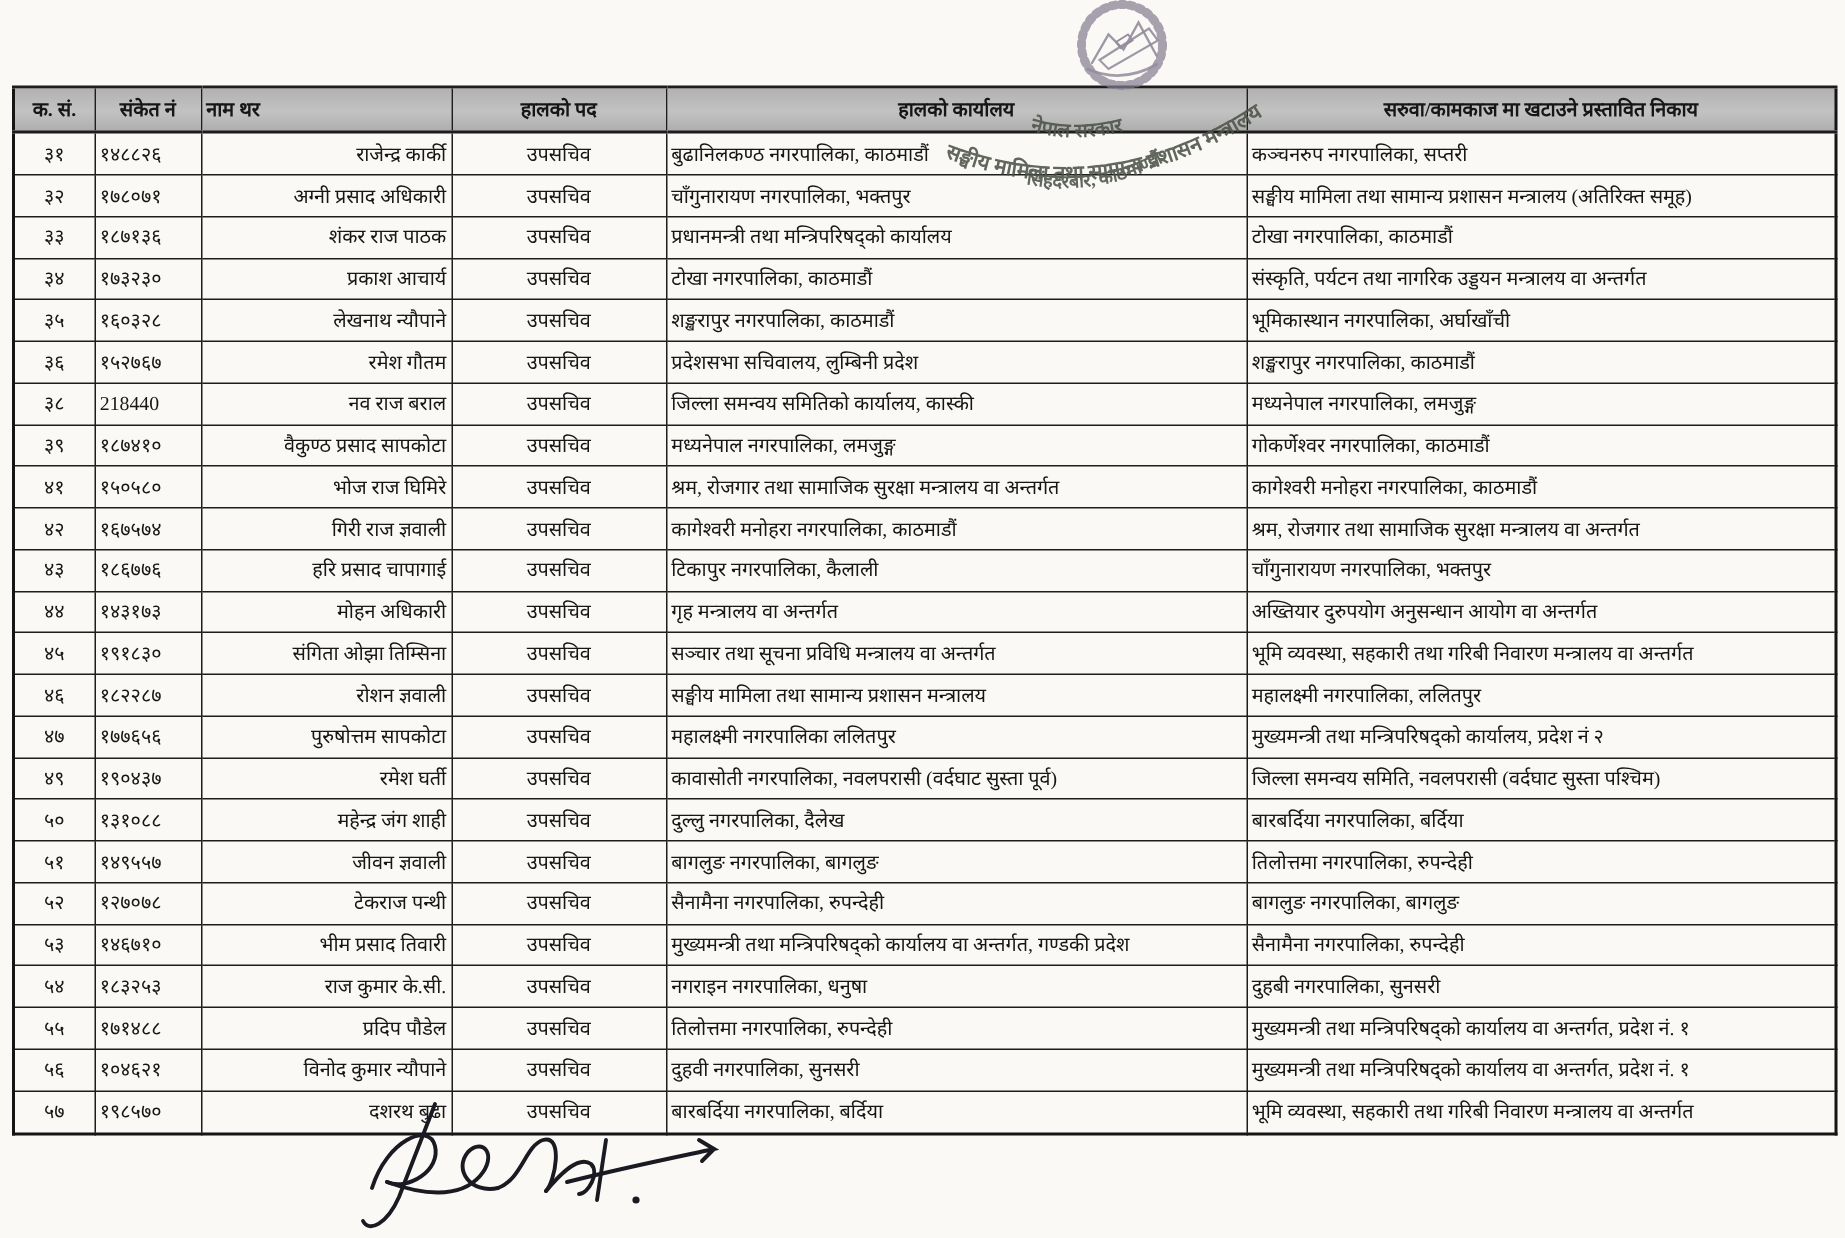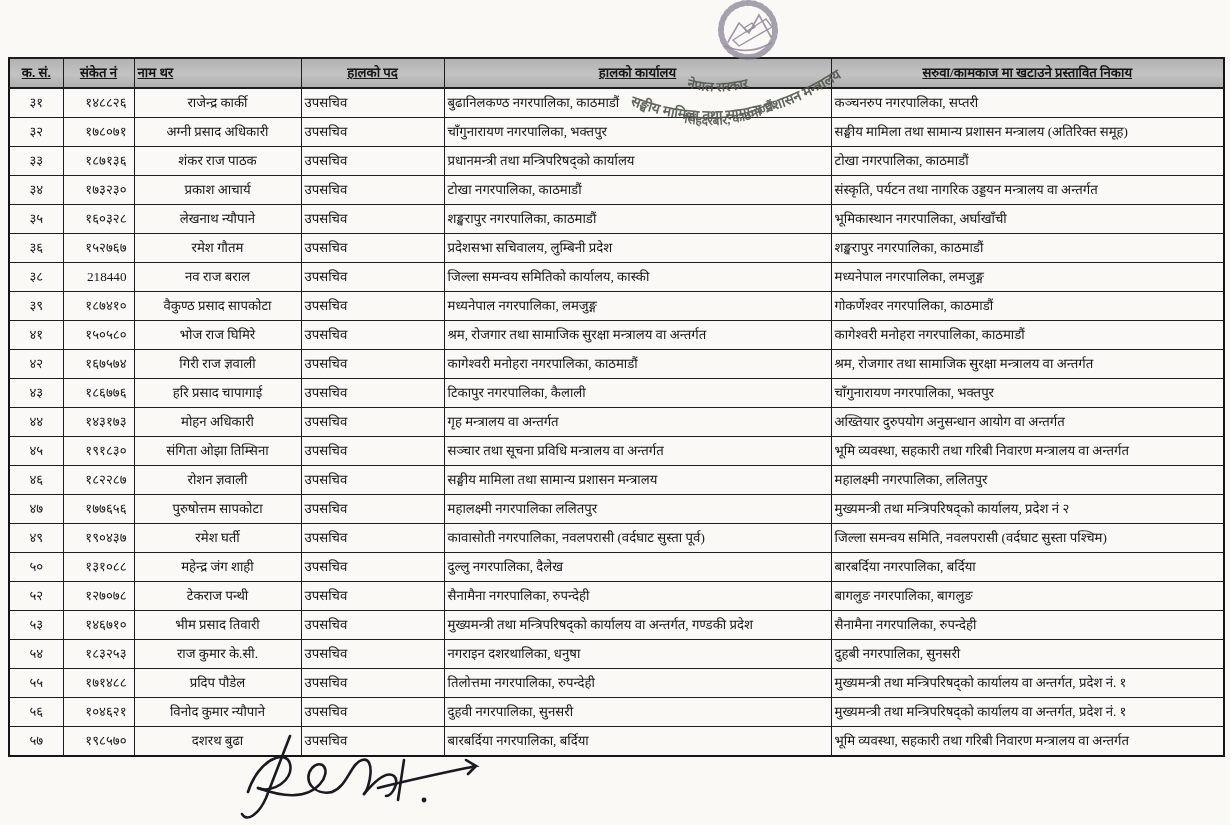--- a/index.html
+++ b/index.html
@@ -16,27 +16,27 @@
   }
   .doc-table th,.doc-table td{
     border:1px solid #1d1d1d;
     font-size:13.2px;line-height:1.05;
     padding:1px 3px;overflow:hidden;white-space:nowrap;
     vertical-align:middle;
   }
   .doc-table thead th{
     background:linear-gradient(#b2b2b2,#c2c2c2 55%,#aeaeae);
     font-weight:bold;height:26px;text-align:center;
-    border-bottom-width:2px;border-top-width:2px;text-decoration:underline;
+    border-bottom-width:2px;border-top-width:2px;
   }
   .doc-table{border:2px solid #151515;}
   .doc-table td:nth-child(1){text-align:center;}
-  .doc-table td:nth-child(2){text-align:right;padding-right:7px;}
-  .doc-table td:nth-child(3){text-align:center;}
-  .doc-table td:nth-child(4){text-align:left;margin-left:12px;}
+  .doc-table td:nth-child(2){padding-right:7px;}
+  .doc-table td:nth-child(3){text-align:right;}
+  .doc-table td:nth-child(4){text-align:center;margin-left:12px;}
   .doc-table td:nth-child(5){text-align:left;}
   .doc-table td:nth-child(6){text-align:left;}
   .stamp{
     position:absolute;left:600px;top:0px;width:290px;height:150px;
     pointer-events:none;opacity:0.88;
   }
   .signature{
     position:absolute;left:228px;top:730px;width:310px;height:95px;
     pointer-events:none;
   }
@@ -213,20 +213,28 @@
 
   <tr>
     <td>५०</td>
     <td>१३१०८८</td>
     <td>महेन्द्र जंग शाही</td>
     <td>उपसचिव</td>
     <td>दुल्लु नगरपालिका, दैलेख</td>
     <td>बारबर्दिया नगरपालिका, बर्दिया</td>
   </tr>
 
+  <tr>
+    <td>५१</td>
+    <td>१४९५५७</td>
+    <td>जीवन ज्ञवाली</td>
+    <td>उपसचिव</td>
+    <td>बागलुङ नगरपालिका, बागलुङ</td>
+    <td>तिलोत्तमा नगरपालिका, रुपन्देही</td>
+  </tr>
 
   <tr>
     <td>५२</td>
     <td>१२७०७८</td>
     <td>टेकराज पन्थी</td>
     <td>उपसचिव</td>
     <td>सैनामैना नगरपालिका, रुपन्देही</td>
     <td>बागलुङ नगरपालिका, बागलुङ</td>
   </tr>
 
@@ -237,21 +245,21 @@
     <td>उपसचिव</td>
     <td>मुख्यमन्त्री तथा मन्त्रिपरिषद्को कार्यालय वा अन्तर्गत, गण्डकी प्रदेश</td>
     <td>सैनामैना नगरपालिका, रुपन्देही</td>
   </tr>
 
   <tr>
     <td>५४</td>
     <td>१८३२५३</td>
     <td>राज कुमार के.सी.</td>
     <td>उपसचिव</td>
-    <td>नगराइन दशरथालिका, धनुषा</td>
+    <td>नगराइन नगरपालिका, धनुषा</td>
     <td>दुहबी नगरपालिका, सुनसरी</td>
   </tr>
 
   <tr>
     <td>५५</td>
     <td>१७१४८८</td>
     <td>प्रदिप पौडेल</td>
     <td>उपसचिव</td>
     <td>तिलोत्तमा नगरपालिका, रुपन्देही</td>
     <td>मुख्यमन्त्री तथा मन्त्रिपरिषद्को कार्यालय वा अन्तर्गत, प्रदेश नं. १</td>

